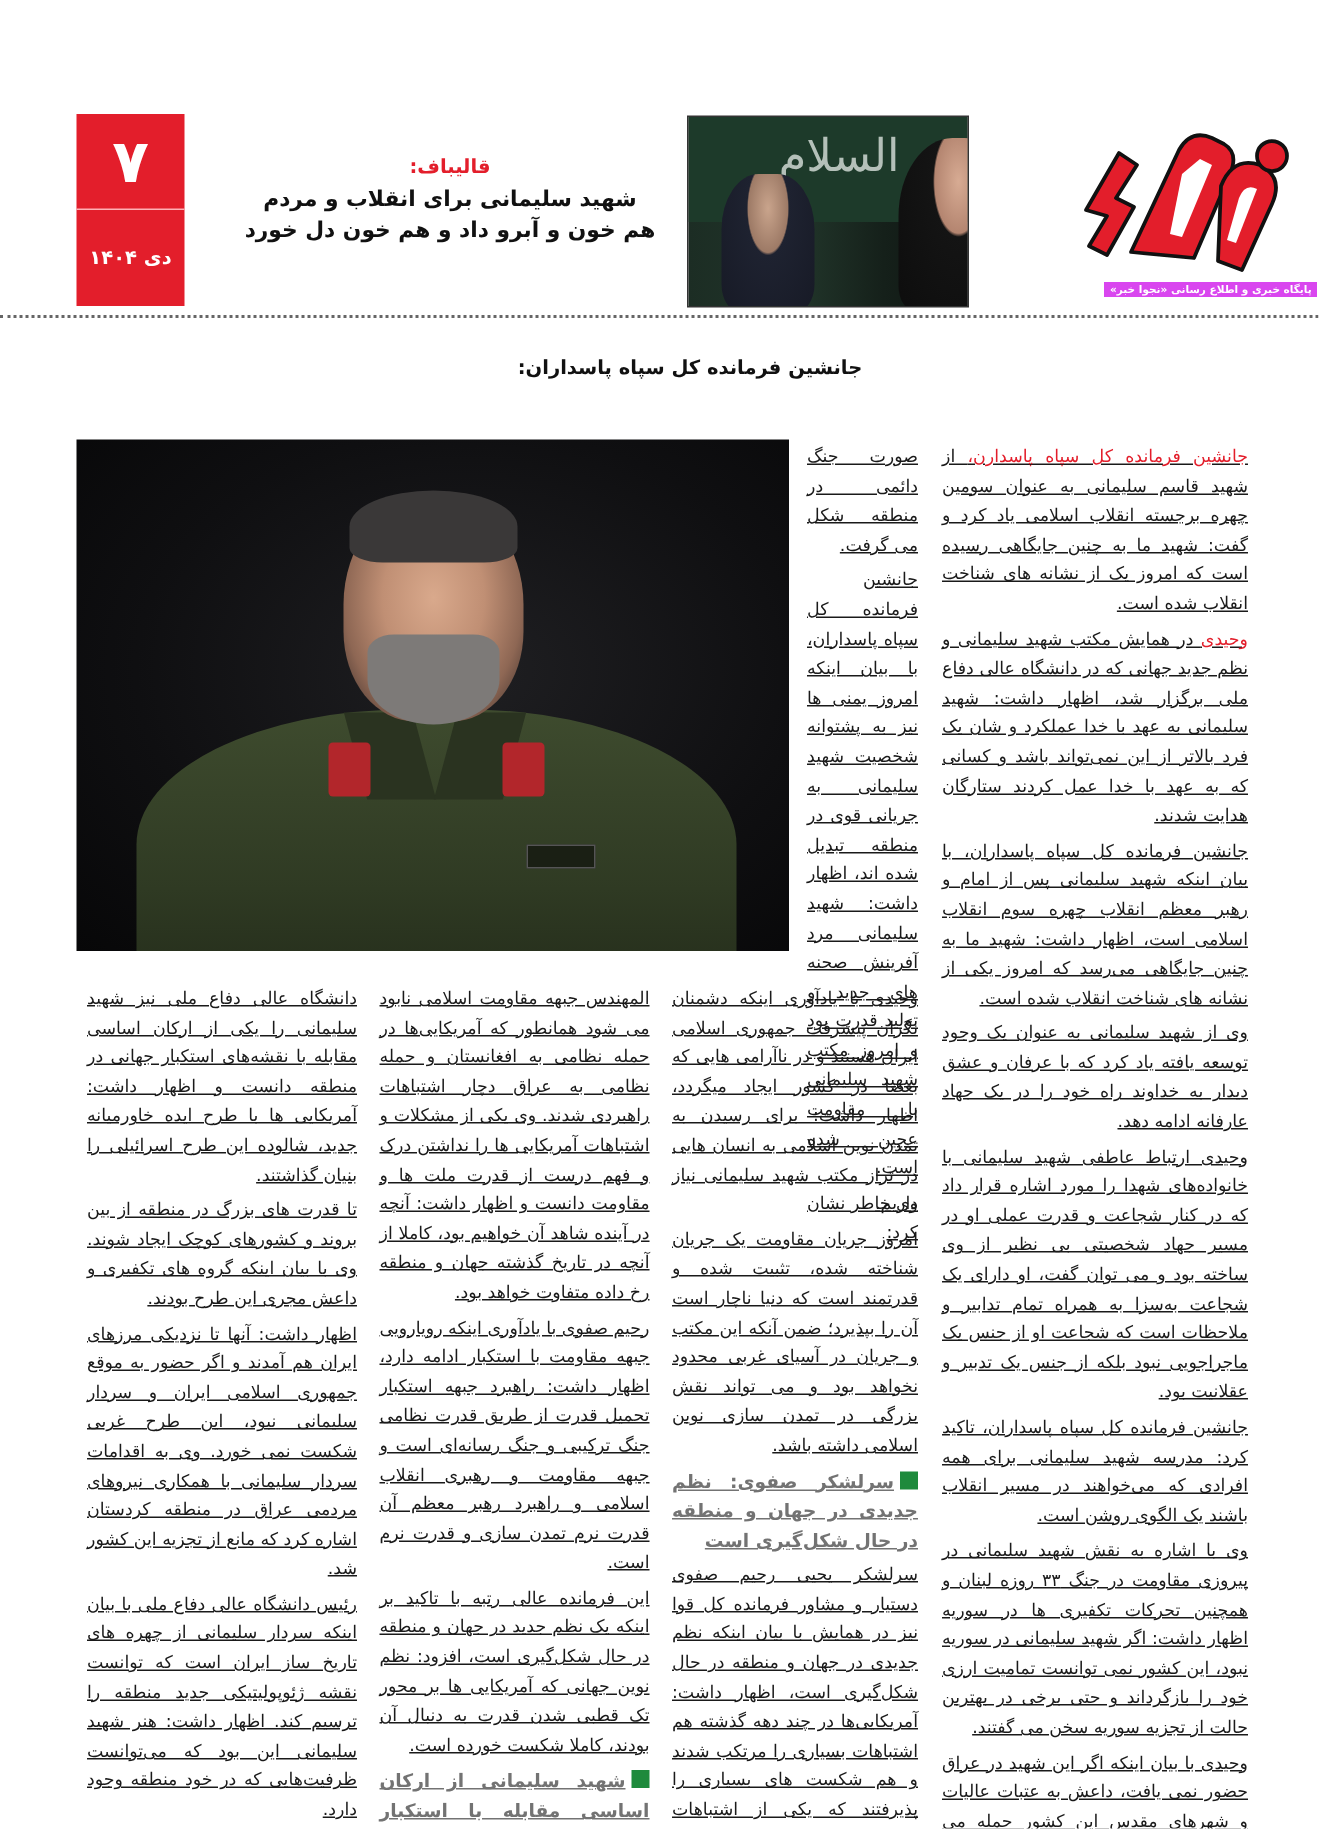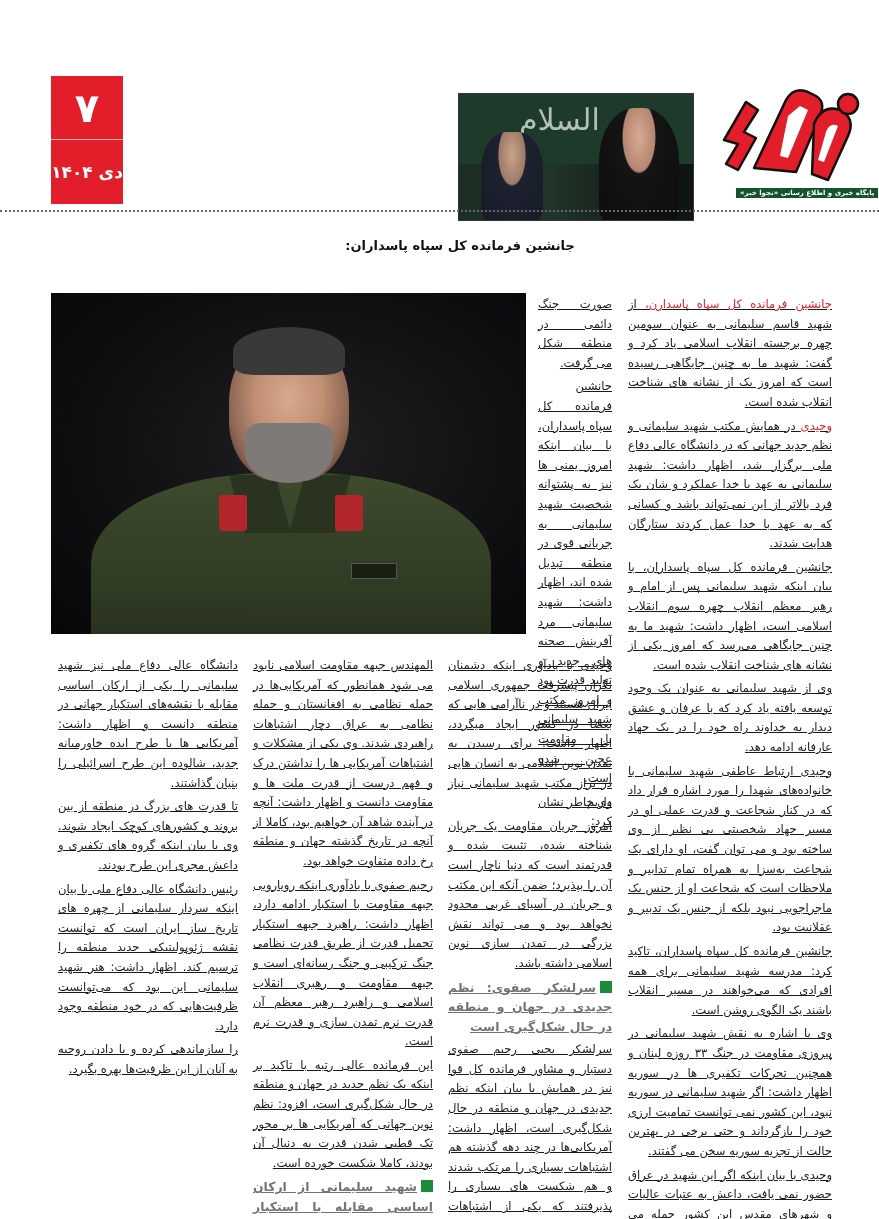--- a/index.html
+++ b/index.html
@@ -3,31 +3,31 @@
 <meta charset="utf-8">
 <style>
   * { box-sizing: border-box; margin: 0; padding: 0; }
   html, body { width: 879px; height: 1219px; background: #ffffff; overflow: hidden; }
   body { font-family: "DejaVu Sans", sans-serif; color: #1a1a1a; position: relative; }
 
   
   .header { position: absolute; top: 0; left: 0; width: 879px; height: 210px; }
   .page-badge { position: absolute; left: 51px; top: 76px; width: 72px; height: 128px; background: #e31e2b; direction: ltr; }
   .page-badge .num { height: 64px; display: flex; align-items: center; justify-content: center; color: #fff; font-weight: bold; font-size: 40px; border-bottom: 1px solid #ffb0b6; font-family: "DejaVu Sans", sans-serif; }
-  .page-badge .date { height: 64px; display: flex; align-items: center; justify-content: center; color: #fff; font-weight: bold; font-size: 17px; direction: rtl; }
+  .page-badge .date { height: 64px; display: flex; align-items: center; justify-content: center; color: #fff; font-weight: bold; font-size: 13px; direction: rtl; }
   .teaser { position: absolute; left: 150px; top: 104px; width: 300px; text-align: center; }
   .teaser .kicker { color: #e31e2b; font-weight: bold; font-size: 13px; margin-bottom: 4px; }
   .teaser .line { color: #111; font-weight: bold; font-size: 14.5px; line-height: 21px; }
-  .teaser-photo { position: absolute; left: 458px; top: 77px; width: 236px; height: 128px; background: linear-gradient(90deg, #1c2d24 0%, #21352a 40%, #15201a 70%, #0e1411 100%); overflow: hidden; border: 1px solid #333; margin-top: 16px; }
+  .teaser-photo { position: absolute; left: 458px; top: 77px; width: 188px; height: 128px; background: linear-gradient(90deg, #1c2d24 0%, #21352a 40%, #15201a 70%, #0e1411 100%); overflow: hidden; border: 1px solid #333; }
   .teaser-photo .banner { position: absolute; left: 0; top: 0; width: 100%; height: 70px; background: #1d3a2a; }
   .teaser-photo .calli { position: absolute; left: 60px; top: 8px; color: #cfd8d2; font-size: 30px; font-family: "DejaVu Serif", serif; opacity: 0.85; }
   .teaser-photo .p1 { position: absolute; left: 22px; top: 38px; width: 62px; height: 92px; border-radius: 40% 40% 20% 20%; background: radial-gradient(ellipse at 50% 25%, #c9a48c 0%, #9d7a66 30%, #1e2230 32%, #171a26 100%); }
   .teaser-photo .p2 { position: absolute; left: 140px; top: 14px; width: 80px; height: 116px; border-radius: 45% 45% 15% 15%; background: radial-gradient(ellipse at 50% 25%, #d7ab93 0%, #b48570 28%, #141414 30%, #0d0d0d 100%); }
   .logo { position: absolute; left: 716px; top: 80px; width: 150px; height: 125px; }
-  .logo .tagline { position: absolute; left: 20px; top: 108px; background: #14532d; color: #fff; font-size: 7px; padding: 1px 4px; white-space: nowrap; font-weight: bold; }
+  .logo .tagline { position: absolute; left: 20px; top: 108px; background: #d946ef; color: #fff; font-size: 7px; padding: 1px 4px; white-space: nowrap; font-weight: bold; }
   .dots { position: absolute; top: 210px; left: 0; width: 879px; border-top: 2px dotted #666; }
 
   
   .titles { position: absolute; top: 238px; left: 250px; width: 420px; text-align: center; }
   .titles .sub { font-weight: bold; font-size: 13px; color: #111; text-align: center; }
   .titles .main { font-weight: bold; font-size: 20px; color: #e31e2b; margin-top: 2px; }
 
   
   .col { position: absolute; font-size: 11.6px; line-height: 19.6px; text-align: justify; text-align-last: right; color: #1a1a1a; }
   .col p { margin: 4px; text-decoration: underline; }
@@ -54,20 +54,25 @@
 </style>
 </head>
 <body>
 
 <div class="header">
   <div class="page-badge">
     <div class="num">۷</div>
     <div class="date">دی ۱۴۰۴</div>
   </div>
 
+  <div class="teaser">
+    <div class="kicker">قالیباف:</div>
+    <div class="line">شهید سلیمانی برای انقلاب و مردم</div>
+    <div class="line">هم خون و آبرو داد و هم خون دل خورد</div>
+  </div>
 
   <div class="teaser-photo">
     <div class="banner"></div>
     <div class="calli">السلام</div>
     <div class="p1"></div>
     <div class="p2"></div>
   </div>
 
   <div class="logo">
     <svg width="150" height="108" viewBox="0 0 150 108">
@@ -132,15 +137,16 @@
   <p>المهندس جبهه مقاومت اسلامی نابود می شود همانطور که آمریکایی‌ها در حمله نظامی به افغانستان و حمله نظامی به عراق دچار اشتباهات راهبردی شدند. وی یکی از مشکلات و اشتباهات آمریکایی ها را نداشتن درک و فهم درست از قدرت ملت ها و مقاومت دانست و اظهار داشت: آنچه در آینده شاهد آن خواهیم بود، کاملا از آنچه در تاریخ گذشته جهان و منطقه رخ داده متفاوت خواهد بود.</p>
   <p>رحیم صفوی با یادآوری اینکه رویارویی جبهه مقاومت با استکبار ادامه دارد، اظهار داشت: راهبرد جبهه استکبار تحمیل قدرت از طریق قدرت نظامی جنگ ترکیبی و جنگ رسانه‌ای است و جبهه مقاومت و رهبری انقلاب اسلامی و راهبرد رهبر معظم آن قدرت نرم تمدن سازی و قدرت نرم است.</p>
   <p>این فرمانده عالی رتبه با تاکید بر اینکه یک نظم جدید در جهان و منطقه در حال شکل‌گیری است، افزود: نظم نوین جهانی که آمریکایی ها بر محور تک قطبی شدن قدرت به دنبال آن بودند، کاملا شکست خورده است.</p>
   <p class="subhead"><span class="sq"></span><span>شهید سلیمانی از ارکان اساسی مقابله با استکبار جهانی است</span></p>
   <p>سردار اسماعیل احمدی مقدم رئیس</p>
 </div>
 
 <div class="col col-5">
   <p>دانشگاه عالی دفاع ملی نیز شهید سلیمانی را یکی از ارکان اساسی مقابله با نقشه‌های استکبار جهانی در منطقه دانست و اظهار داشت: آمریکایی ها با طرح ایده خاورمیانه جدید، شالوده این طرح اسرائیلی را بنیان گذاشتند.</p>
   <p>تا قدرت های بزرگ در منطقه از بین بروند و کشورهای کوچک ایجاد شوند. وی با بیان اینکه گروه های تکفیری و داعش مجری این طرح بودند.</p>
+  <p>اظهار داشت: آنها تا نزدیکی مرزهای ایران هم آمدند و اگر حضور به موقع جمهوری اسلامی ایران و سردار سلیمانی نبود، این طرح غربی شکست نمی خورد. وی به اقدامات سردار سلیمانی با همکاری نیروهای مردمی عراق در منطقه کردستان اشاره کرد که مانع از تجزیه این کشور شد.</p>
   <p>رئیس دانشگاه عالی دفاع ملی با بیان اینکه سردار سلیمانی از چهره های تاریخ ساز ایران است که توانست نقشه ژئوپولیتیکی جدید منطقه را ترسیم کند. اظهار داشت: هنر شهید سلیمانی این بود که می‌توانست ظرفیت‌هایی که در خود منطقه وجود دارد.</p>
   <p>را سازماندهی کرده و با دادن روحیه به آنان از این ظرفیت‌ها بهره بگیرد.</p>
 </div>
 
 </body></html>

